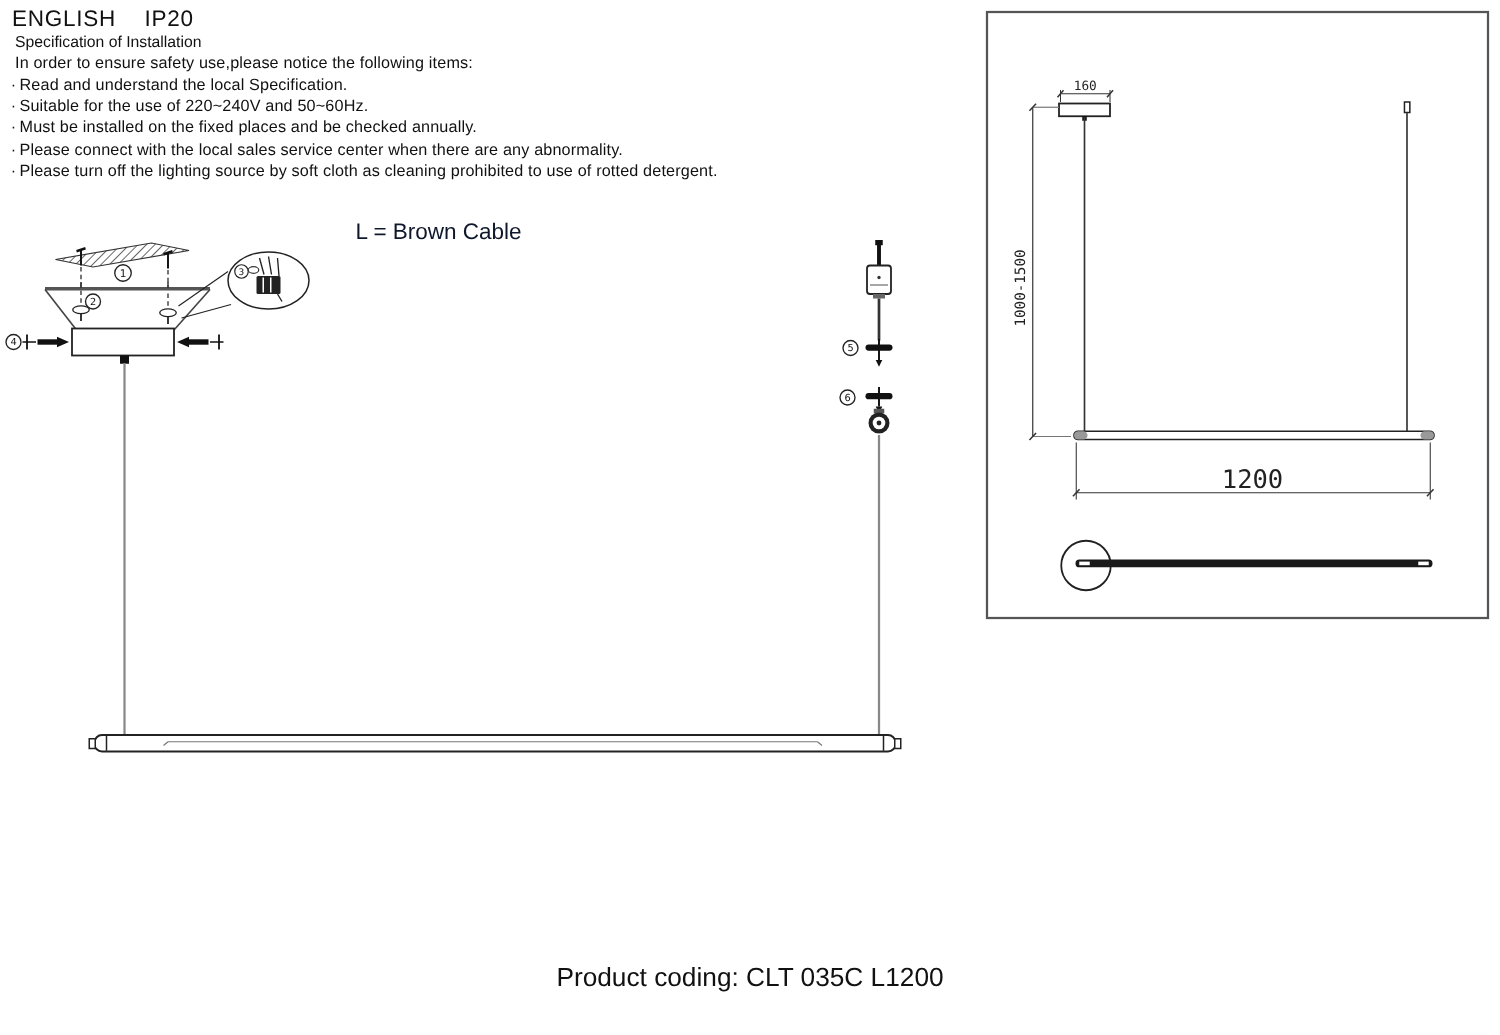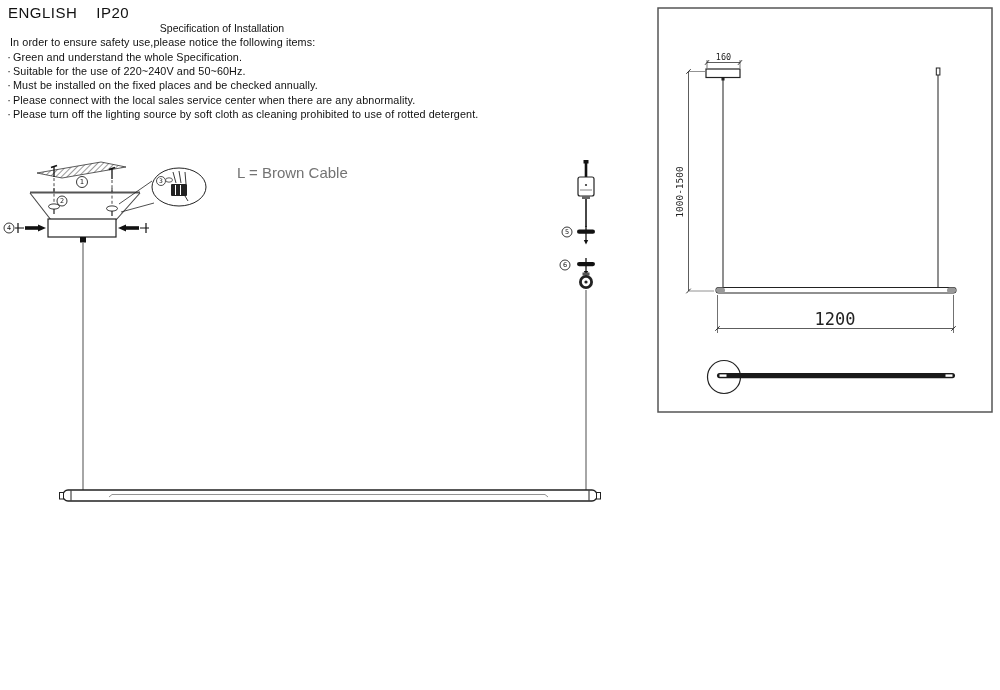--- a/index.html
+++ b/index.html
@@ -2,45 +2,45 @@
 <html><head>
 <meta charset="utf-8">
 <style>
   html,body{margin:0;padding:0;background:#fff;}
   #page{position:relative;width:1000px;height:690px;background:#ffffff;overflow:hidden;
         font-family:"Liberation Sans",sans-serif;color:#1a1a1a;}
   #diagram-layer{position:absolute;left:0;top:0;width:1000px;height:690px;}
   .abs{position:absolute;}
   .hdr{left:8px;top:4px;font-size:15px;letter-spacing:.5px;color:#111;}
   .hdr .ip{margin-left:19px;}
-  .spec-title{left:10px;top:22px;width:424px;text-align:center;font-size:10.5px;color:#111;}
+  .spec-title{left:10px;top:22px;width:424px;text-align:left;font-size:10.5px;color:#111;}
   .spec-intro{left:10px;top:36px;font-size:10.8px;color:#111;letter-spacing:.1px;}
   .spec-list{left:5px;top:50px;font-size:10.8px;color:#111;letter-spacing:.1px;}
   .spec-list .li{line-height:14.2px;white-space:nowrap;}
   .spec-list .b{display:inline-block;width:8px;text-align:center;}
-  .legend{left:237px;top:162px;font-size:15px;color:#737373;}
+  .legend{left:237px;top:144px;font-size:15px;color:#0f172a;}
   .legend .ln{line-height:21px;white-space:nowrap;}
   .product-coding{left:0;top:641px;width:1000px;text-align:center;font-size:17.5px;color:#111;}
   .dimtxt{font-family:"DejaVu Sans Mono",monospace;fill:#222;}
   .callout-num{font-family:"DejaVu Sans",sans-serif;fill:#111;}
 </style>
 </head>
 <body>
 
 <div id="page">
 
   <div class="abs hdr">
     <span>ENGLISH</span><span class="ip">IP20</span>
   </div>
 
   <div class="abs spec-title">Specification of Installation</div>
   <div class="abs spec-intro">In order to ensure safety use,please notice the following items:</div>
 
   <div class="abs spec-list">
-    <div class="li"><span class="b">·</span><span>Green and understand the whole Specification.</span></div>
+    <div class="li"><span class="b">·</span><span>Read and understand the local Specification.</span></div>
     <div class="li"><span class="b">·</span><span>Suitable for the use of 220~240V and 50~60Hz.</span></div>
     <div class="li"><span class="b">·</span><span>Must be installed on the fixed places and be checked annually.</span></div>
     <div class="li"><span class="b">·</span><span>Please connect with the local sales service center when there are any abnormality.</span></div>
     <div class="li"><span class="b">·</span><span>Please turn off the lighting source by soft cloth as cleaning prohibited to use of rotted detergent.</span></div>
   </div>
 
   <div class="abs legend">
     <div class="ln">L = Brown Cable</div>
   </div>
 
@@ -217,13 +217,14 @@
 
       <g>
         <circle cx="724" cy="377" r="16.5" fill="#fff" stroke="#222" stroke-width="1.2"></circle>
         <rect x="717" y="373" width="238" height="5.2" rx="2.6" fill="#1a1a1a"></rect>
         <rect x="719.5" y="374.4" width="7" height="2.4" fill="#fff"></rect>
         <rect x="945.5" y="374.4" width="7" height="2.4" fill="#fff"></rect>
       </g>
     </g>
   </svg>
 
+  <div class="abs product-coding">Product coding: CLT 035C L1200</div>
 </div>
 
 </body></html>

